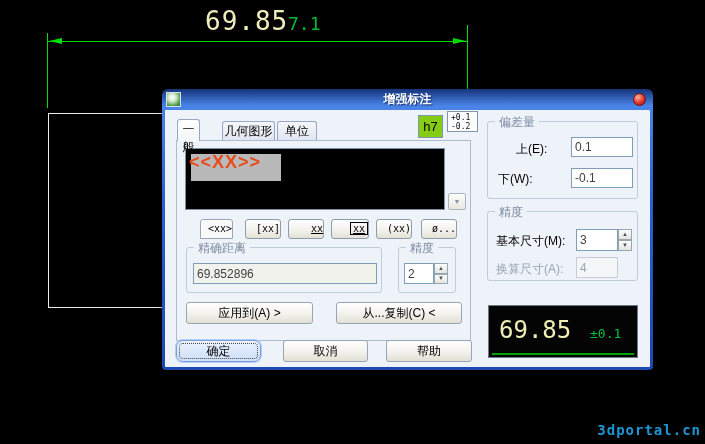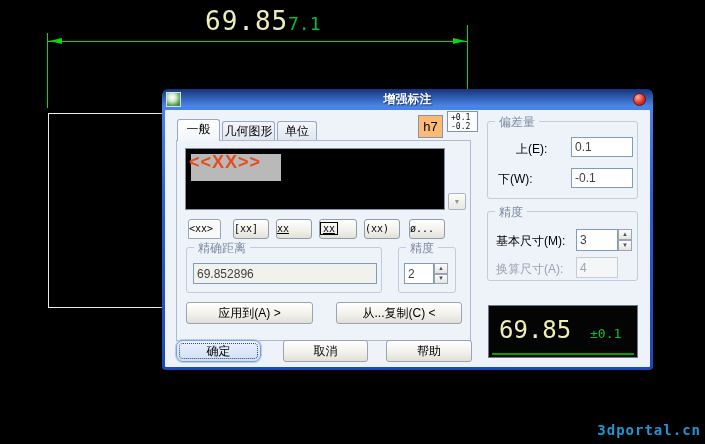--- a/index.html
+++ b/index.html
@@ -33,36 +33,36 @@
 
   .dlg-body { position:absolute; left:3px; top:21px; width:485px; height:257px; background:#eef2f9; border-radius:1px; }
 
   
   .tab { position:absolute; font-size:12px; text-align:center; border:1px solid #98a8c4; border-bottom:none;
     border-radius:3px 3px 0 0; background:linear-gradient(#f4f6fa,#dfe5f0); line-height:18px; cursor:pointer; }
   .tab.active { background:linear-gradient(#ffffff,#f2f5fa); z-index:3; }
   .tab-frame { position:absolute; left:11px; top:30px; width:295px; height:201px; border:1px solid #aebad0; background:#eef2f9; }
 
   
-  .h7-btn { position:absolute; left:253px; top:5px; width:25px; height:23px; background:#fdba74; border:1px solid #8494ac;
+  .h7-btn { position:absolute; left:253px; top:5px; width:25px; height:23px; background:#84cc16; border:1px solid #8494ac;
     font-size:13px; text-align:center; line-height:21px; cursor:pointer; }
   .tol-badge { position:absolute; left:282px; top:1px; width:31px; height:21px; background:#fbfcfd; border:1px solid #8494ac;
     font-size:8px; line-height:9px; padding:1px 0 0 3px; font-family:"DejaVu Sans Mono",monospace; color:#111; }
 
   
   .preview-box { position:absolute; left:20px; top:38px; width:260px; height:62px; background:#000; border:1px solid #8090a4; }
   .preview-sel { position:absolute; left:5px; top:5px; width:90px; height:27px; background:#b9b9b9; }
   .preview-text { position:absolute; left:3px; top:3px; font-size:18px; font-weight:bold; letter-spacing:1px; color:#e84b1c; white-space:nowrap; }
   .scroll-btn { position:absolute; left:283px; top:83px; width:18px; height:17px; border:1px solid #aab4c2;
     background:linear-gradient(#fcfcfa,#e8e8e0); text-align:center; line-height:15px; font-size:7px; color:#8a94a2; border-radius:2px; cursor:pointer; }
 
   
   .fmt-btn { position:absolute; top:109px; height:20px; border:1px solid #8e9dab; border-radius:3px;
     background:linear-gradient(#ffffff,#f1f0ea 60%,#e3e1d6); font-family:"DejaVu Sans Mono",monospace;
-    font-size:10px; text-align:left; line-height:18px; cursor:pointer; }
+    font-size:10px; text-align:right; line-height:18px; cursor:pointer;margin-left:12px; }
   .fmt-btn.active { background:#f8f9f8; box-shadow:inset 1px 1px 0 #fff; border-color:#98a5b8; border-radius:3px 3px 0 0; }
   .fmt-underline { text-decoration:underline; }
   .fmt-boxed span { border:1px solid #000; padding:0 2px; text-decoration:underline; }
 
   
   .groupbox { position:absolute; border:1px solid #c0cbdc; border-radius:3px; }
   .group-caption { position:absolute; top:-8px; left:7px; background:#eef2f9; padding:0 4px; font-size:12px; color:#7e8ca2; }
 
   .xp-input { border:1px solid #7f9db9; background:#fff; font-size:12px; padding:2px 3px; font-family:"Liberation Sans","DejaVu Sans",sans-serif; color:#404040; }
   .xp-input:disabled,.xp-input.disabled { border-color:#c4ccd8; color:#9aa4b2; background:#f4f6f8; }
@@ -106,21 +106,21 @@
 
   <div class="dialog">
     <div class="titlebar">
       <div class="title-icon"></div>
       <div class="title-text">增强标注</div>
       <div class="close-btn"></div>
     </div>
 
     <div class="dlg-body">
 
-      <div class="tab active" style="left:12px; top:9px; width:43px; height:22px;text-align:center;">
+      <div class="tab active" style="left:12px; top:9px; width:23px; height:22px;text-align:center;">
         <span>一般</span>
       </div>
       <div class="tab" style="left:57px; top:11px; width:53px; height:20px;">
         <span>几何图形</span>
       </div>
       <div class="tab" style="left:112px; top:11px; width:40px; height:20px;">
         <span>单位</span>
       </div>
 
       <div class="h7-btn">h7</div>

